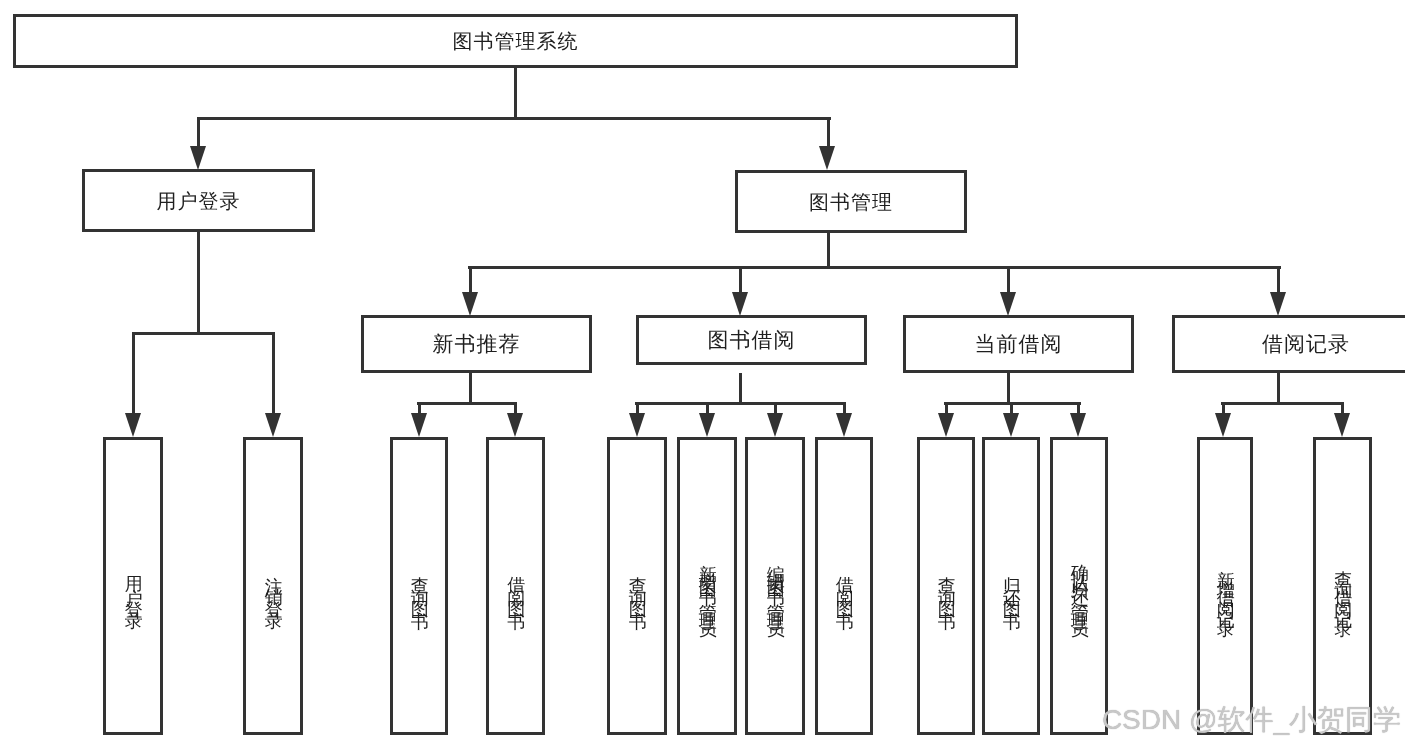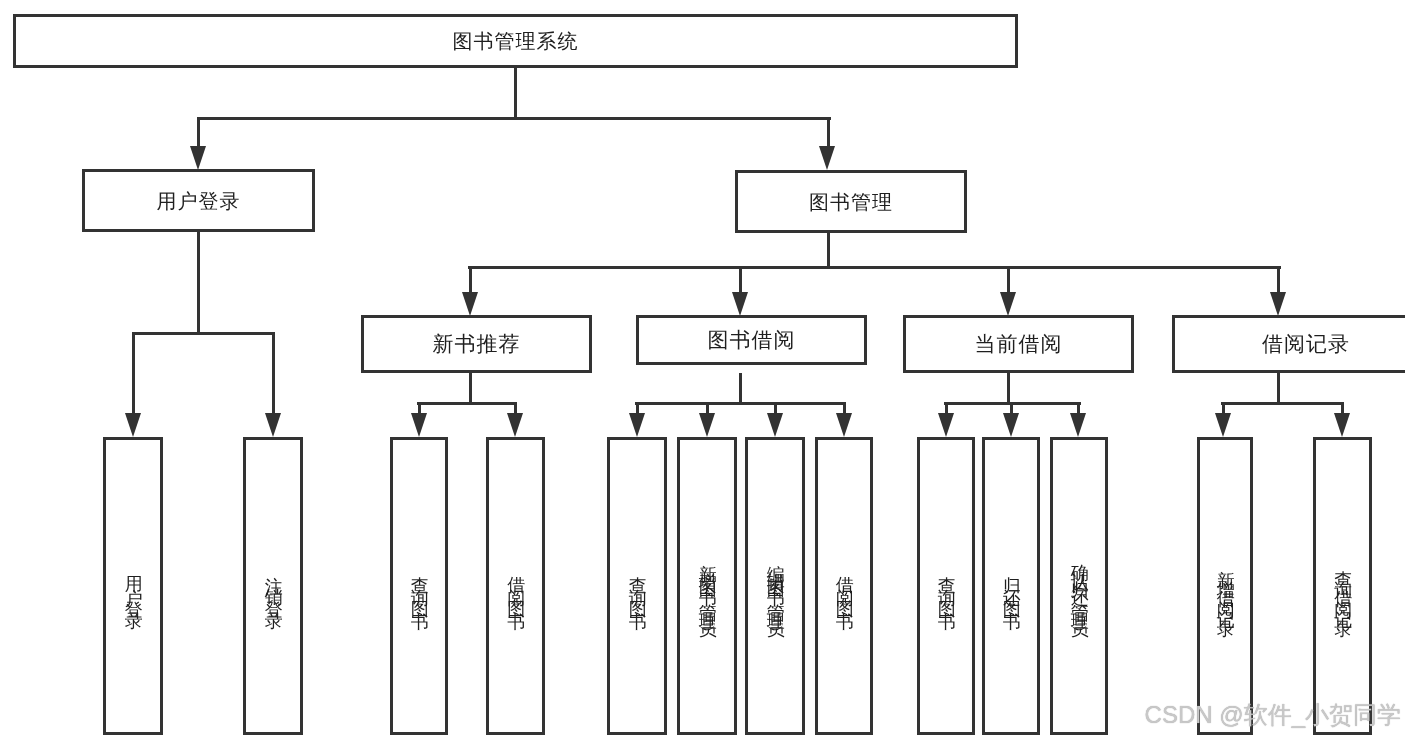--- a/index.html
+++ b/index.html
@@ -38,22 +38,22 @@
   .ls8{letter-spacing:8px;}
   .ln{position:absolute;background:var(--line);}
   .arw{
     position:absolute;width:0;height:0;
     border-left:8px solid transparent;
     border-right:8px solid transparent;
     border-top:24px solid var(--line);
   }
   .watermark{
     position:absolute;
-    right:4px;bottom:16px;
-    font-size:24px;
+    right:4px;bottom:8px;
+    font-size:28px;
     color:var(--watermark);
     text-shadow:0 0 1px #9e9e9e;
     white-space:nowrap;
     z-index:5;
   }
 </style>
 </head>
 <body>
 
 <div id="canvas">

